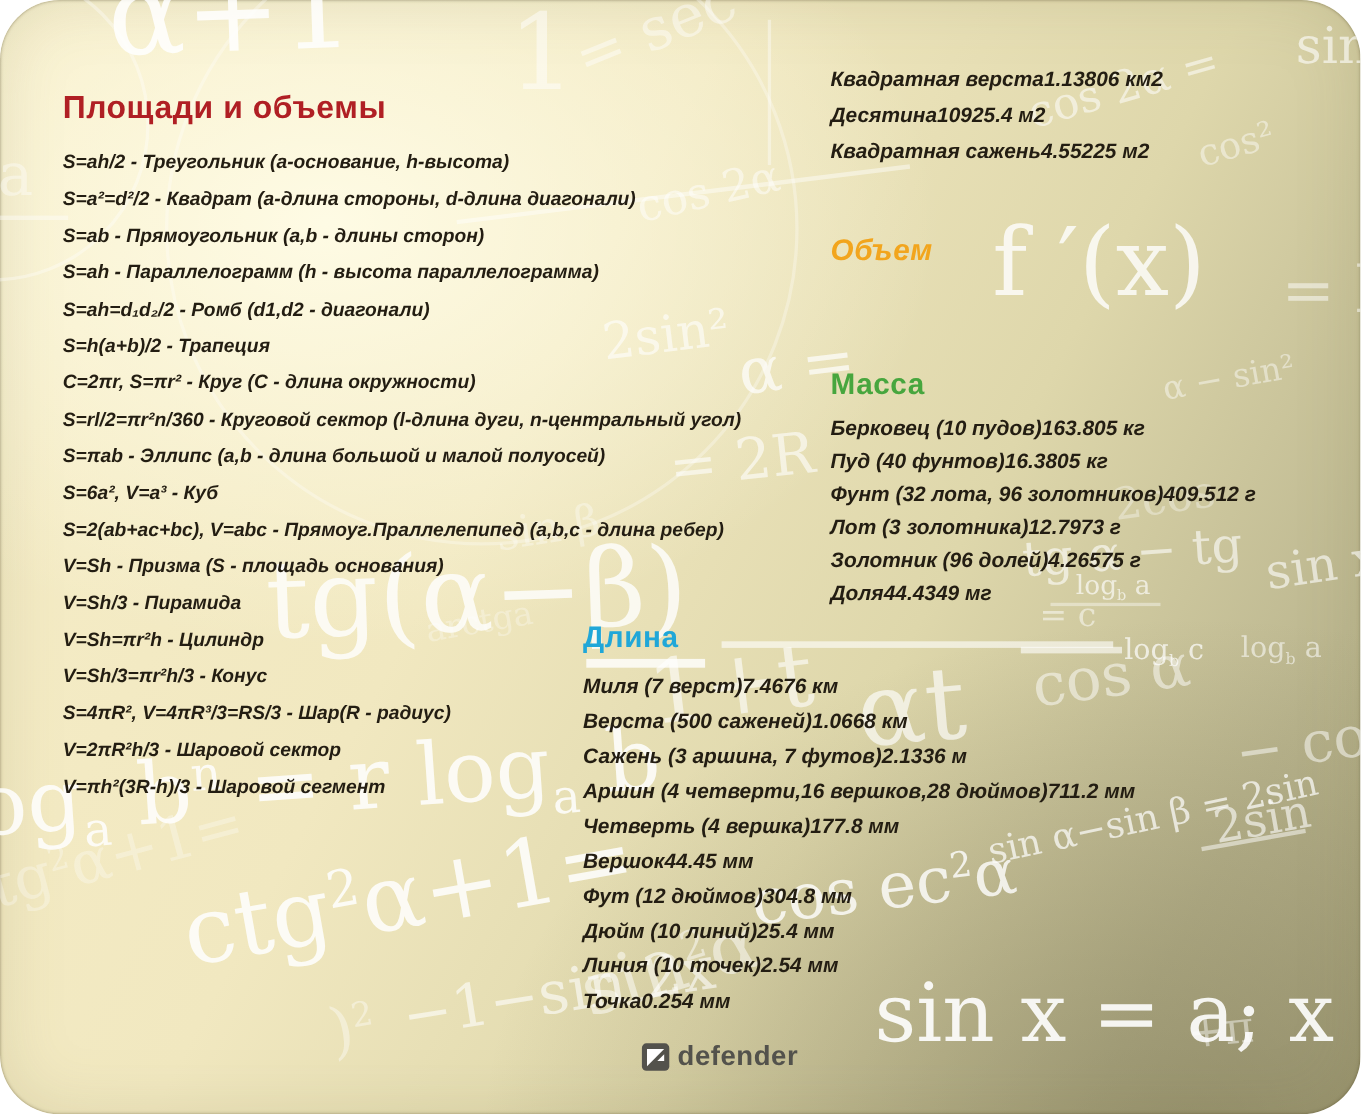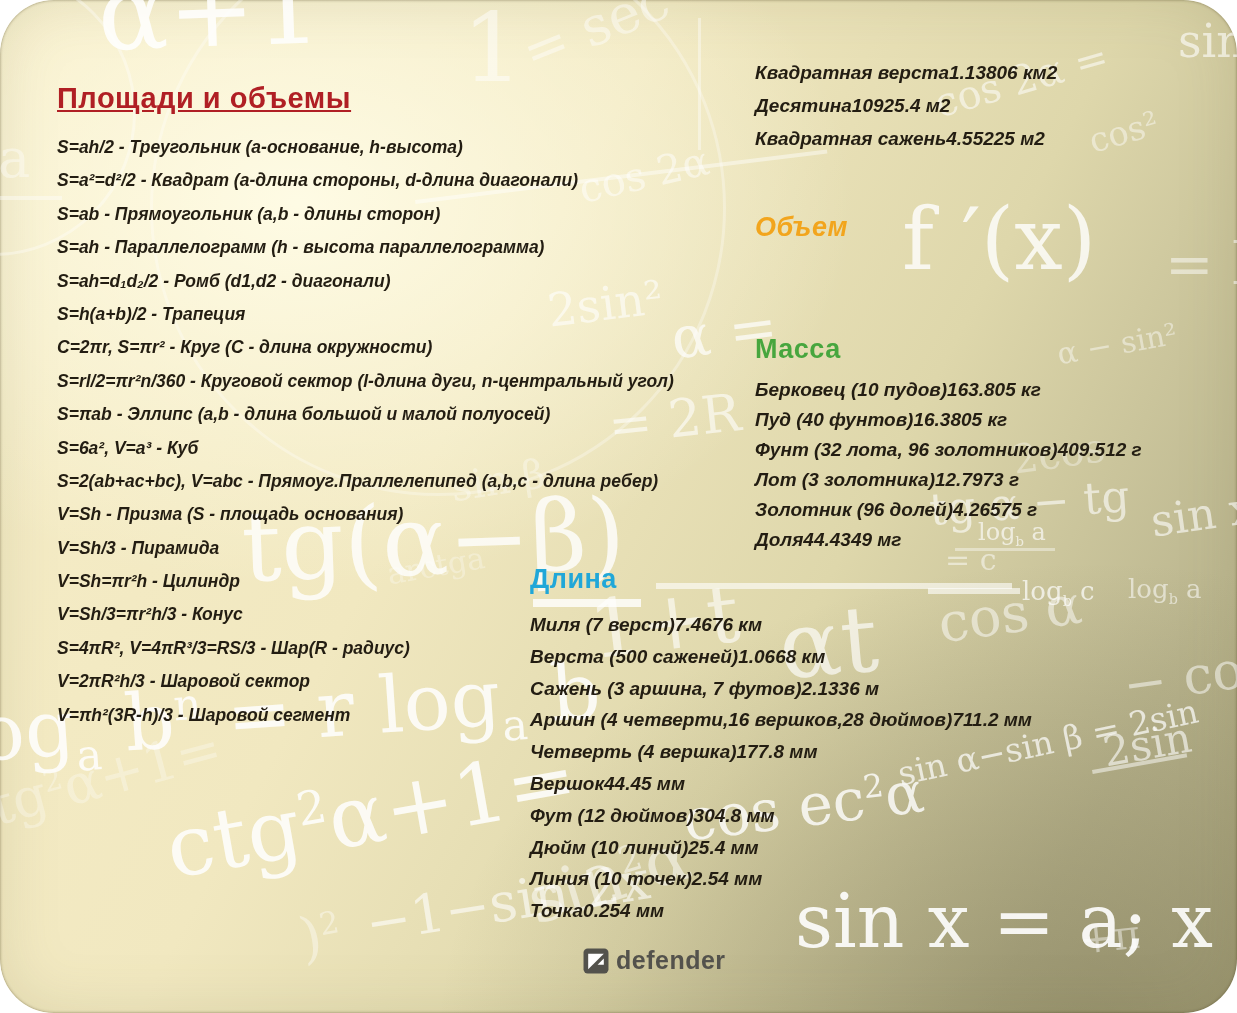--- a/index.html
+++ b/index.html
@@ -13,21 +13,21 @@
        box-shadow: inset 0 0 3px rgba(70,60,25,.55), inset 0 0 60px rgba(130,120,70,.18);}
   
   .bg-item{position:absolute;color:#ffffff;font-family:"DejaVu Serif",serif;white-space:nowrap;
            line-height:1;transform-origin:left top;pointer-events:none;}
   .bg-item sup{font-size:55%;vertical-align:super;}
   .bg-item sub{font-size:55%;vertical-align:sub;}
   .bg-bar{position:absolute;background:#ffffff;transform-origin:left top;pointer-events:none;}
   .bg-circle{position:absolute;border:3px solid #ffffff;border-radius:50%;pointer-events:none;}
   
   .left-col{position:absolute;left:57px;top:82px;width:680px;}
-  .left-title{margin:0 0 16px 0;font-size:29px;font-weight:bold;letter-spacing:.5px;text-decoration:underline;}
+  .left-title{margin:0 0 16px 0;font-size:29px;font-weight:bold;letter-spacing:.5px;}
   .formula-list{list-style:none;margin:0;padding:0;font-style:italic;font-weight:bold;
                 font-size:17.5px;color:#231d12;}
   .formula-list li{height:33.4px;line-height:33.4px;white-space:nowrap;}
   .conv-table{position:absolute;}
   .conv-title{margin:0 0 10px 0;font-size:27px;font-weight:bold;letter-spacing:.5px;}
   .conv-rows{font-style:italic;font-weight:bold;font-size:19px;color:#231d12;}
   .conv-row{display:flex;justify-content:flex-start;align-items:baseline;}
   .conv-row .lbl{white-space:nowrap;}
   .conv-row .val{white-space:nowrap;text-align:right;}
   .tbl-area{left:755px;top:56px;width:432px;}

